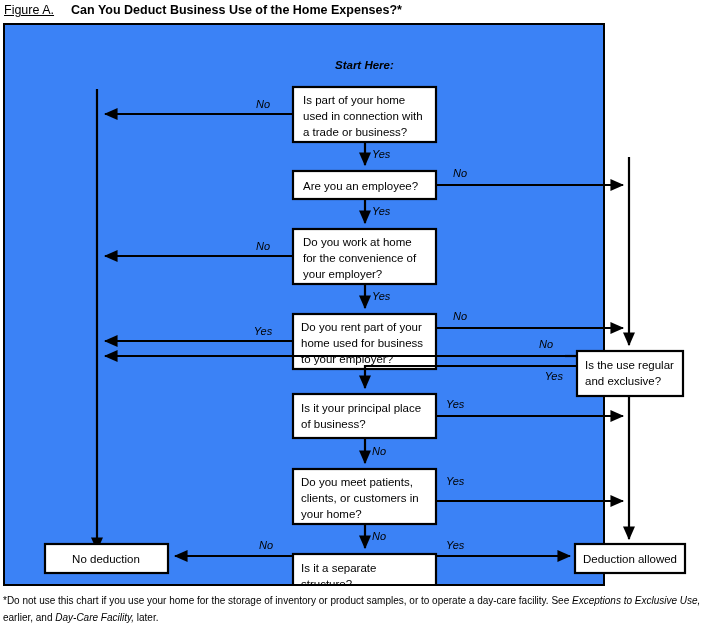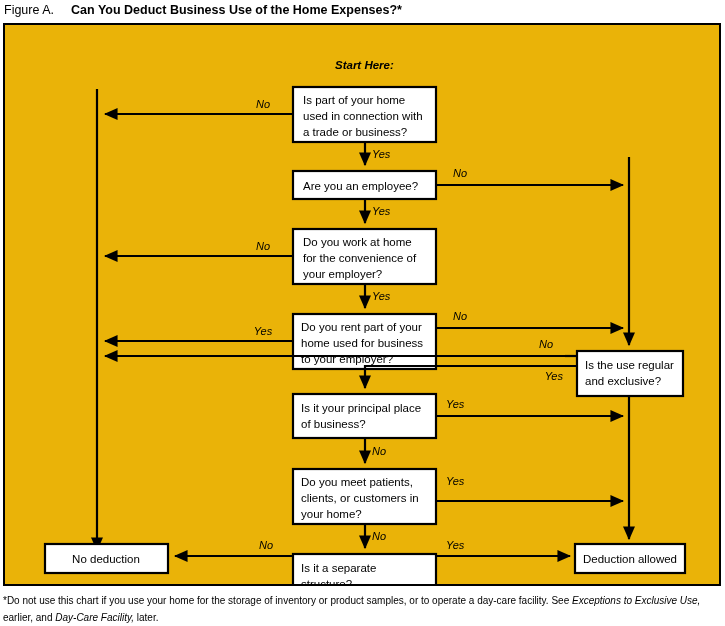--- a/index.html
+++ b/index.html
@@ -18,34 +18,35 @@
   #figure-title {
     position: absolute;
     left: 4px;
     top: 2px;
     font-size: 12.5px;
     white-space: nowrap;
     line-height: 16px;
   }
   #figure-title .fig-label {
     font-weight: normal;
+    text-decoration: underline;
   }
   #figure-title .fig-head {
     font-weight: bold;
     margin-left: 17px;
   }
   #chart-frame {
     position: absolute;
     left: 3px;
     top: 23px;
-    width: 718px;
+    width: 602px;
     height: 563px;
     border: 2px solid #000;
     box-sizing: border-box;
-    background: #eab308;
+    background: #3b82f6;
   }
   #flow-svg {
     position: absolute;
     left: 0;
     top: 0;
   }
   .node-box {
     fill: #ffffff;
     stroke: #000000;
     stroke-width: 2.2;

